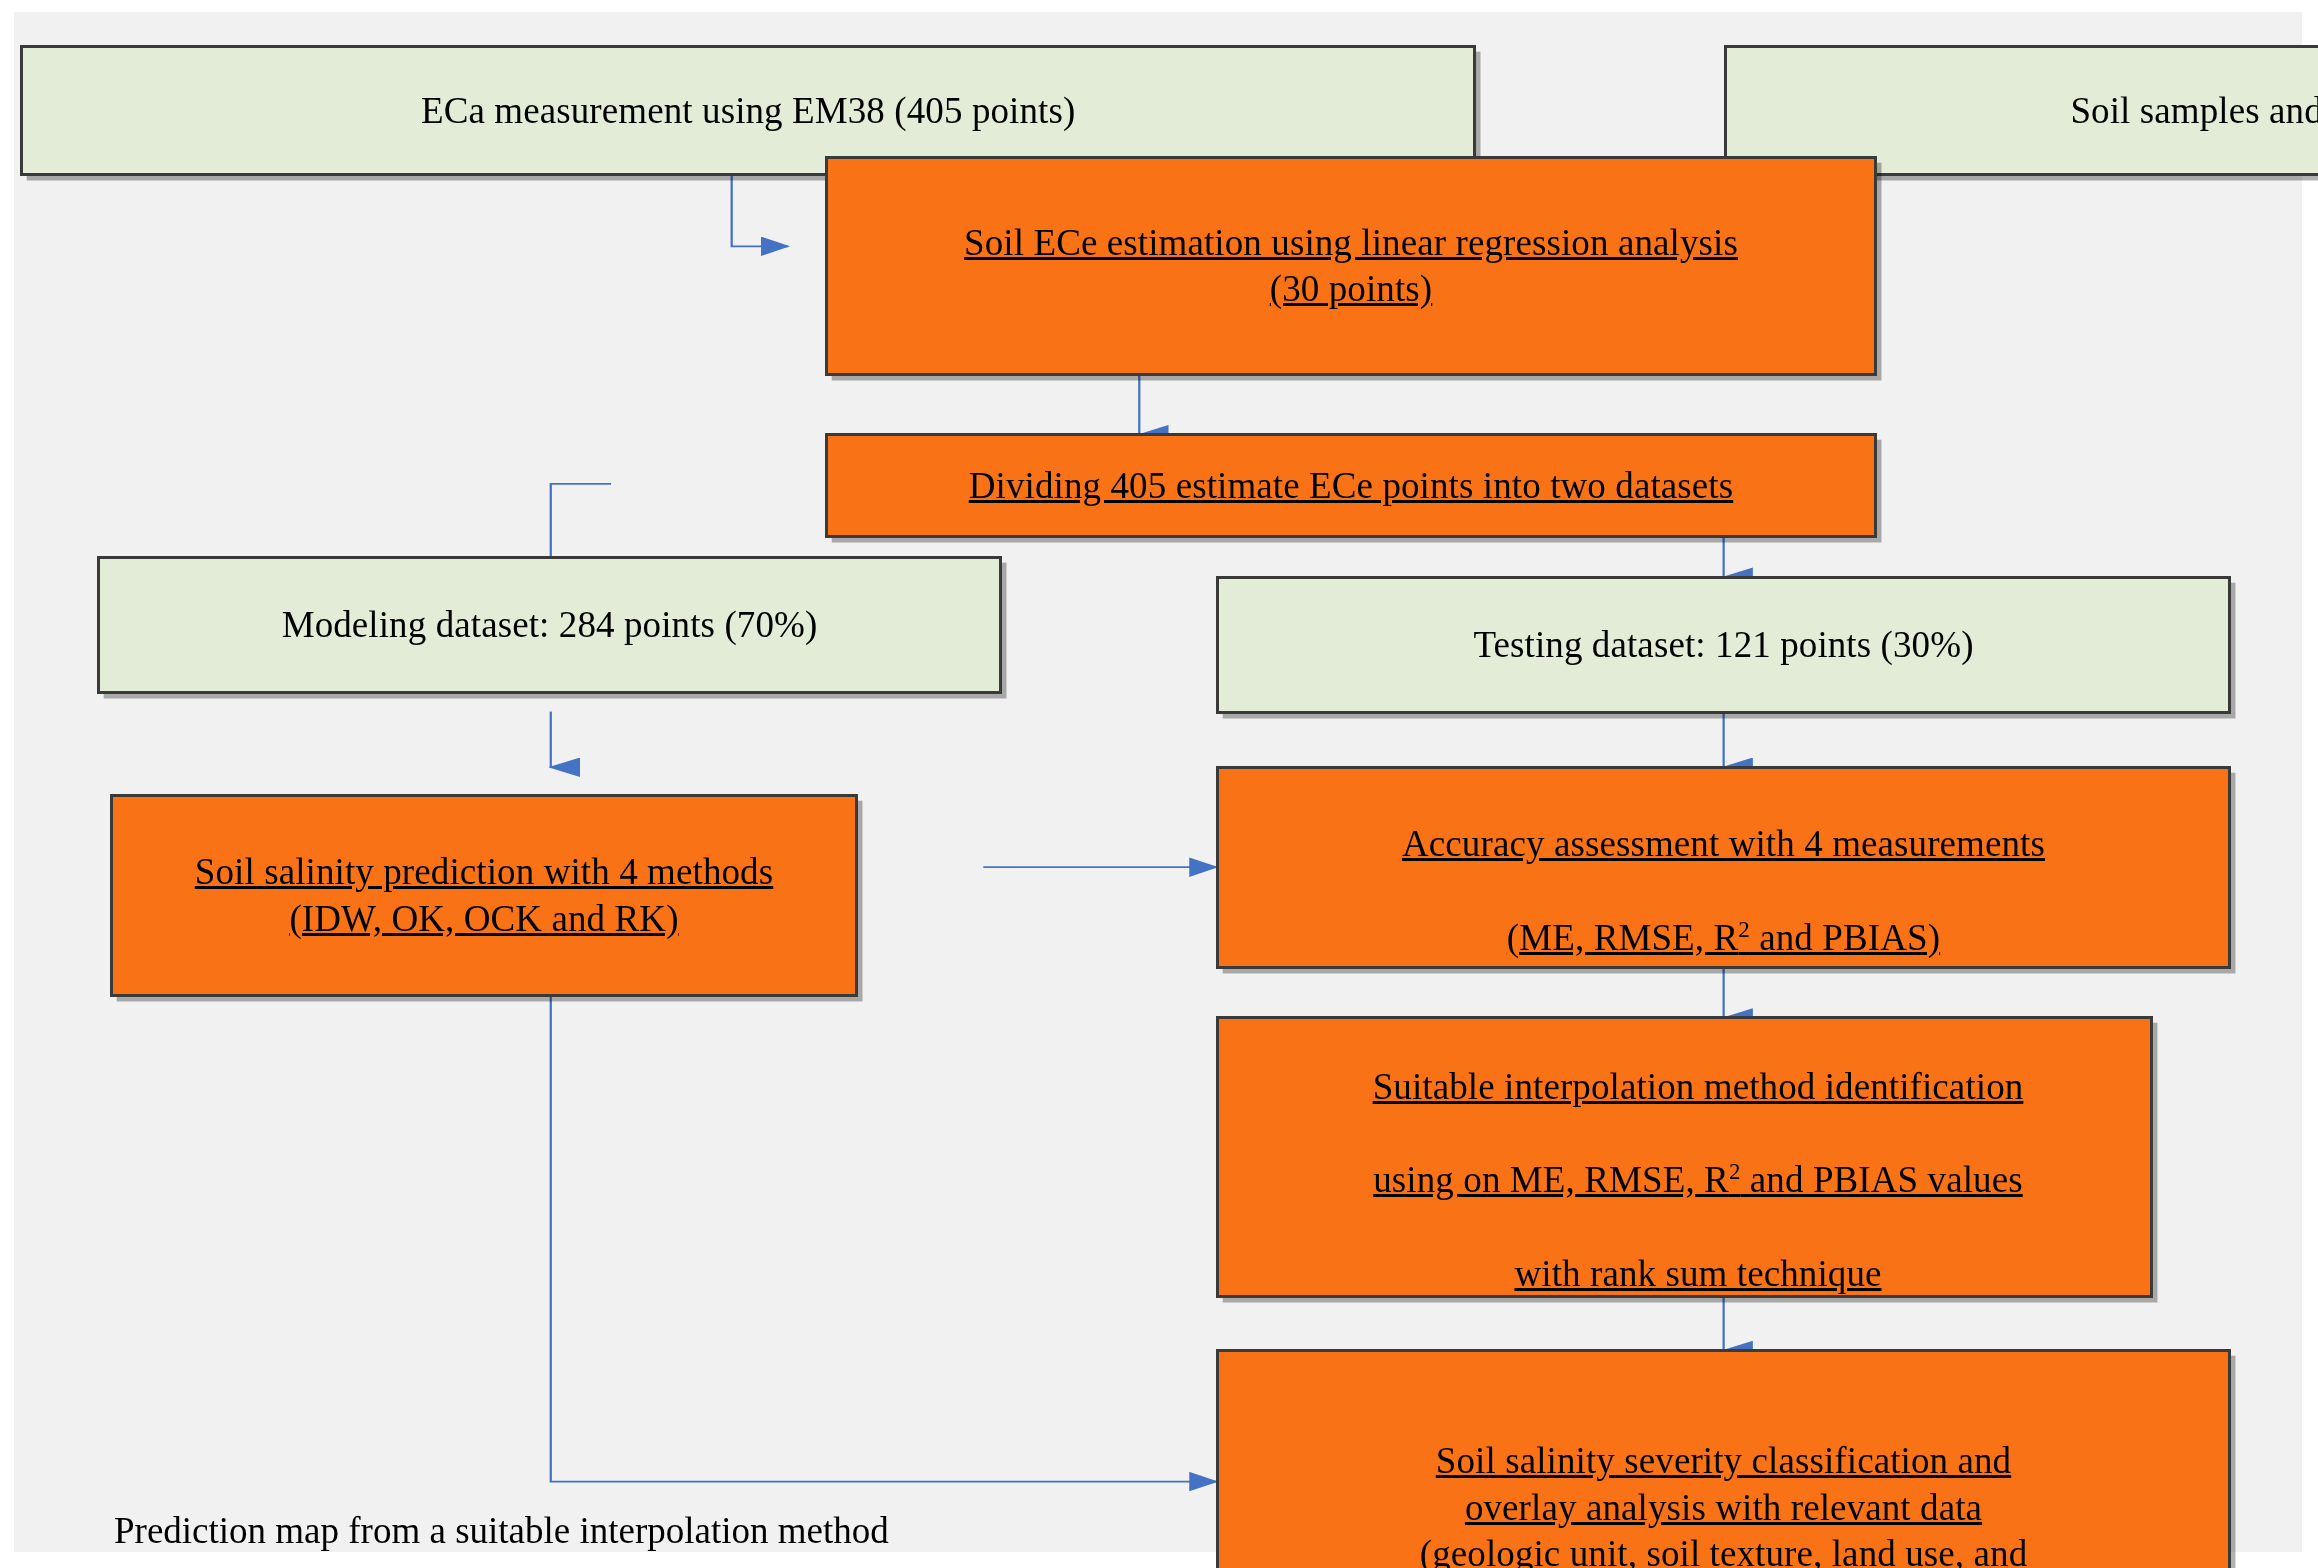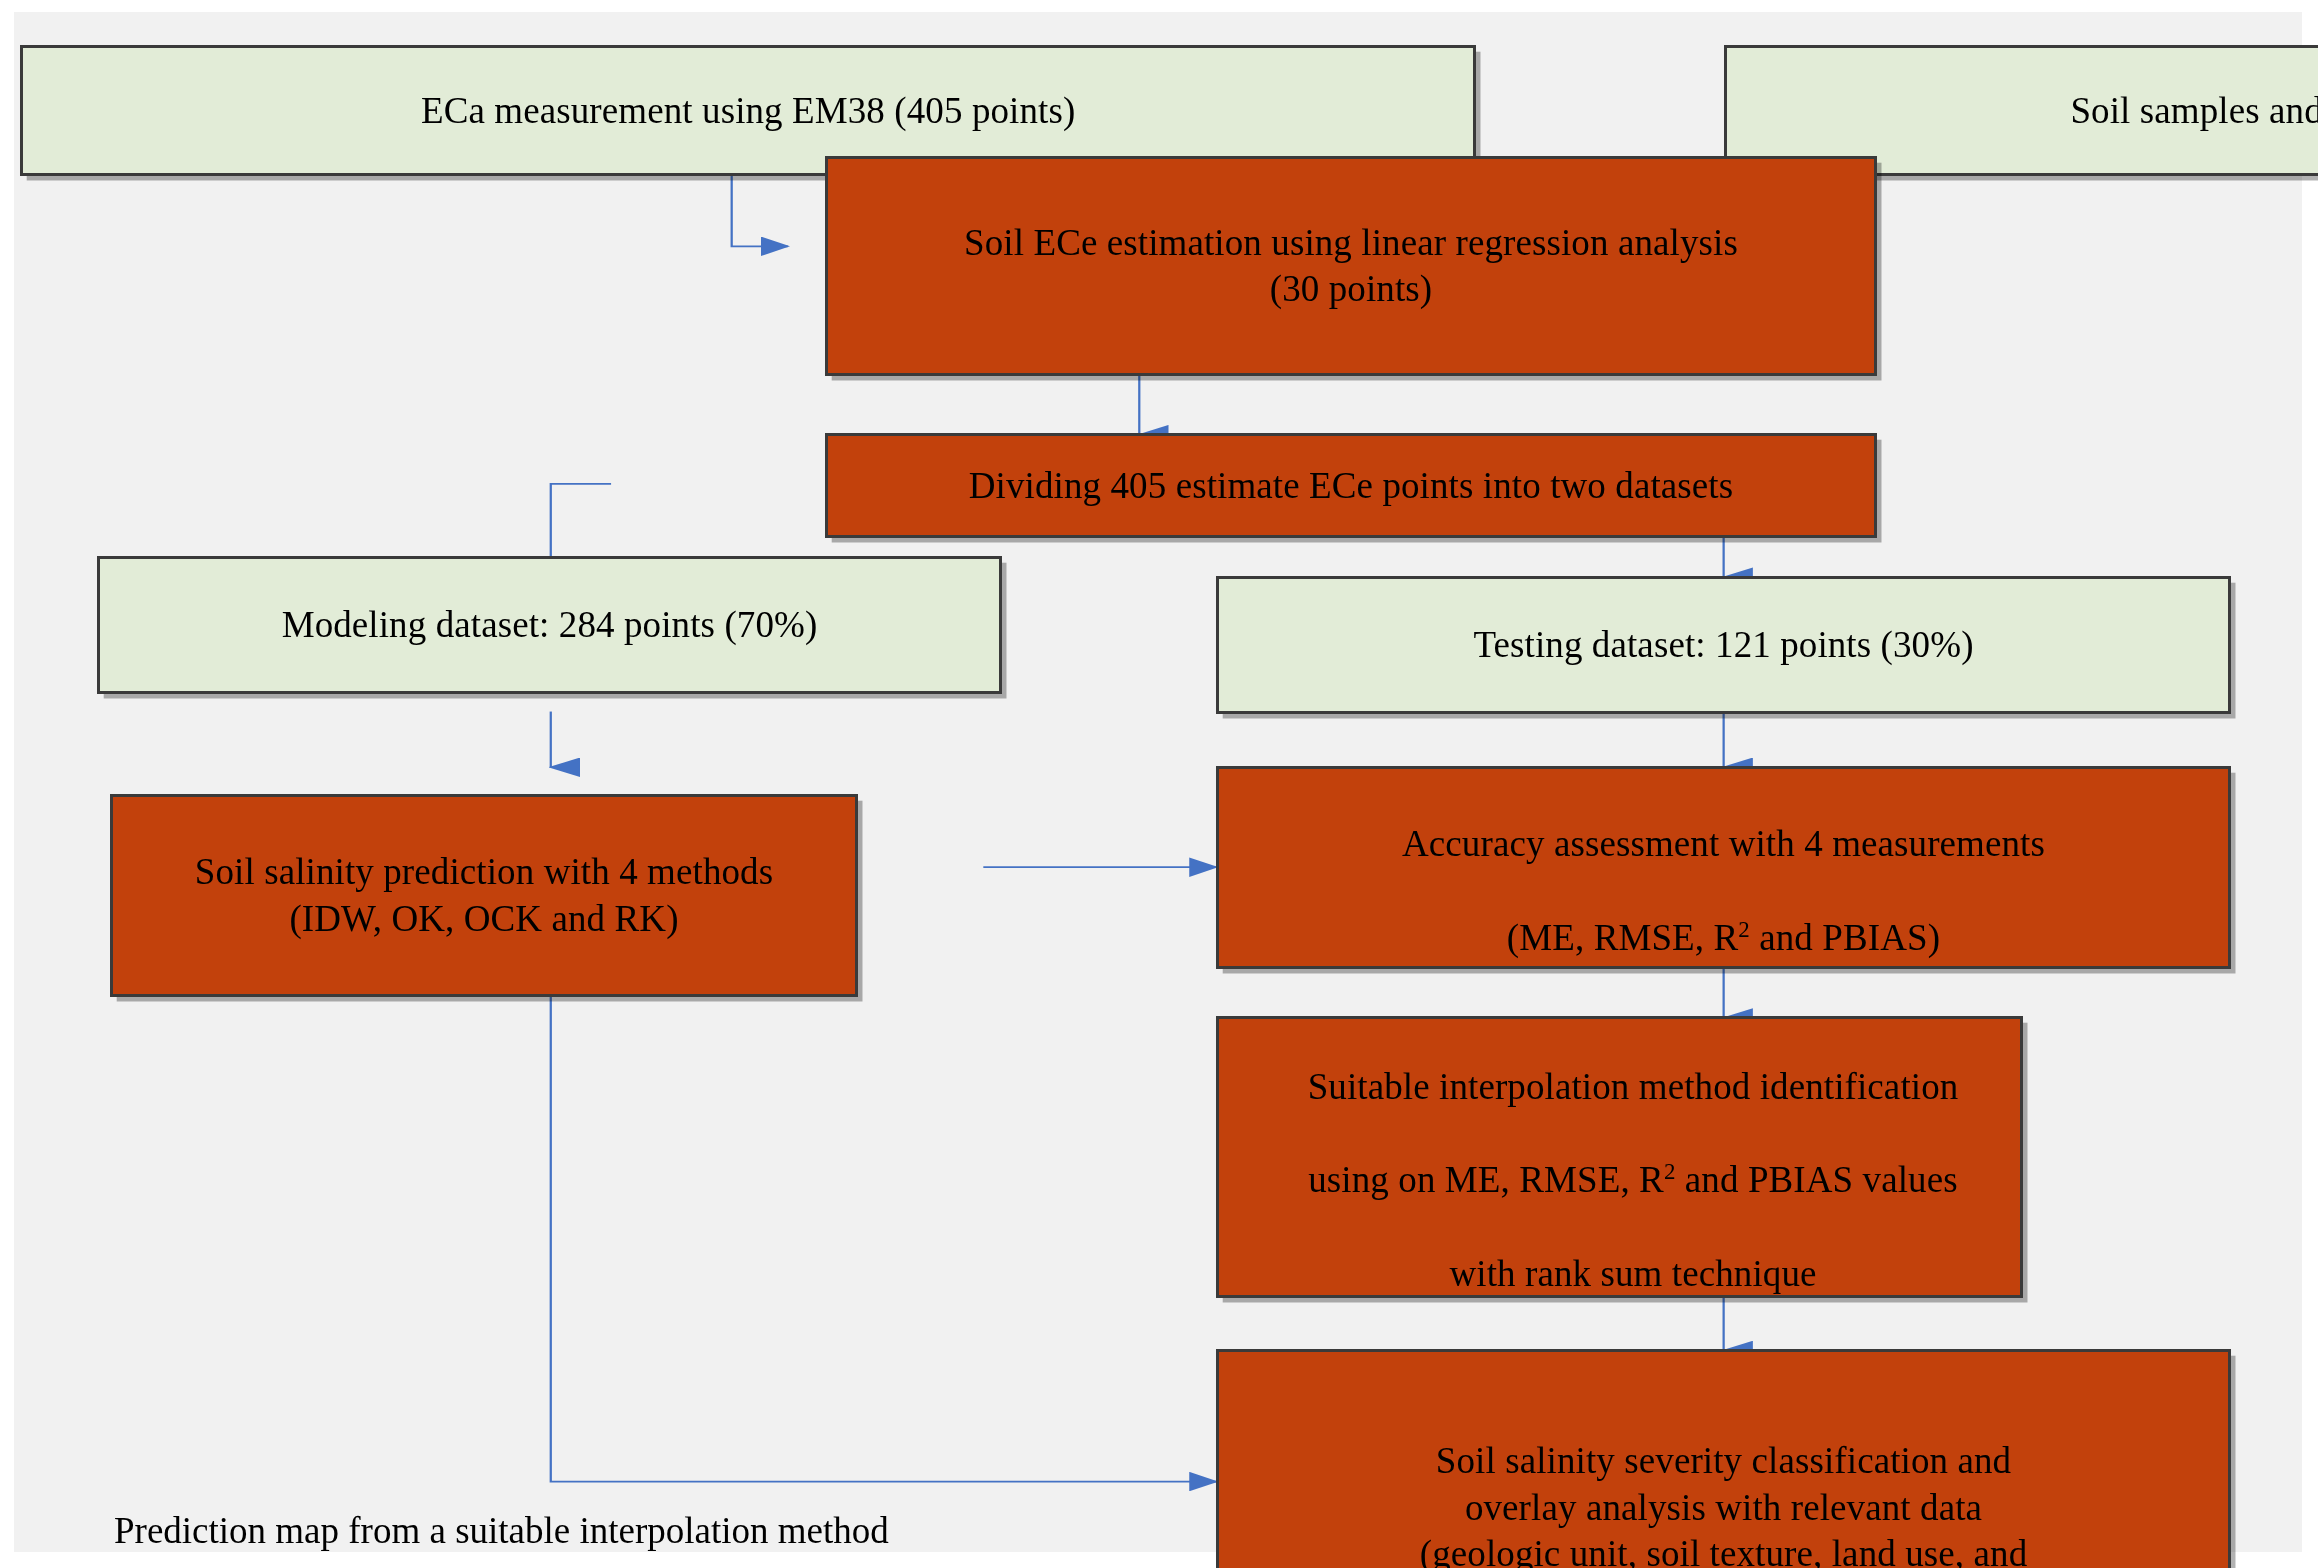--- a/index.html
+++ b/index.html
@@ -38,22 +38,23 @@
     letter-spacing: 0.1px;
     box-shadow: 5.6px 5.6px 0 -1.1px rgba(0,0,0,0.30);
     padding: 3.4px 9px;
   }
   .node.green {
     background: #e2ecd7;
     border-color: #3a3a3a;
     justify-content: center;
   }
   .node.yellow {
-    background: #c2410c;
+    background: #f97316;
     border-color: #3a3a3a;
+    text-decoration: underline;
   }
   .node-label {
     display: block;
     white-space: pre-line;
   }
   .free-label {
     position: absolute;
     color: #000000;
     font-size: 37px;
     line-height: 1.26;
@@ -145,21 +146,21 @@
 (IDW, OK, OCK and RK)</span>
     </div>
 
     <div class="node yellow" style="left: 1202px; top: 754px; width: 1015px; height: 203px; font-size: 37px;">
       <span class="node-label">
         <span>Accuracy assessment with 4 measurements</span><br>
         <span>(ME, RMSE, R</span><sup>2</sup><span> and PBIAS)</span>
       </span>
     </div>
 
-    <div class="node yellow" style="left: 1202px; top: 1004px; width: 807px; height: 282px; font-size: 37px; padding-left: 36px;">
+    <div class="node yellow" style="left: 1202px; top: 1004px; width: 937px; height: 282px; font-size: 37px; padding-left: 36px;">
       <span class="node-label">
         <span>Suitable interpolation method identification</span><br>
         <span>using on ME, RMSE, R</span><sup>2</sup><span> and PBIAS values</span><br>
         <span>with rank sum technique</span>
       </span>
     </div>
 
     <div class="node yellow" style="left: 1202px; top: 1337px; width: 1015px; height: 364px; font-size: 37px;">
       <span class="node-label">Soil salinity severity classification and
 overlay analysis with relevant data

